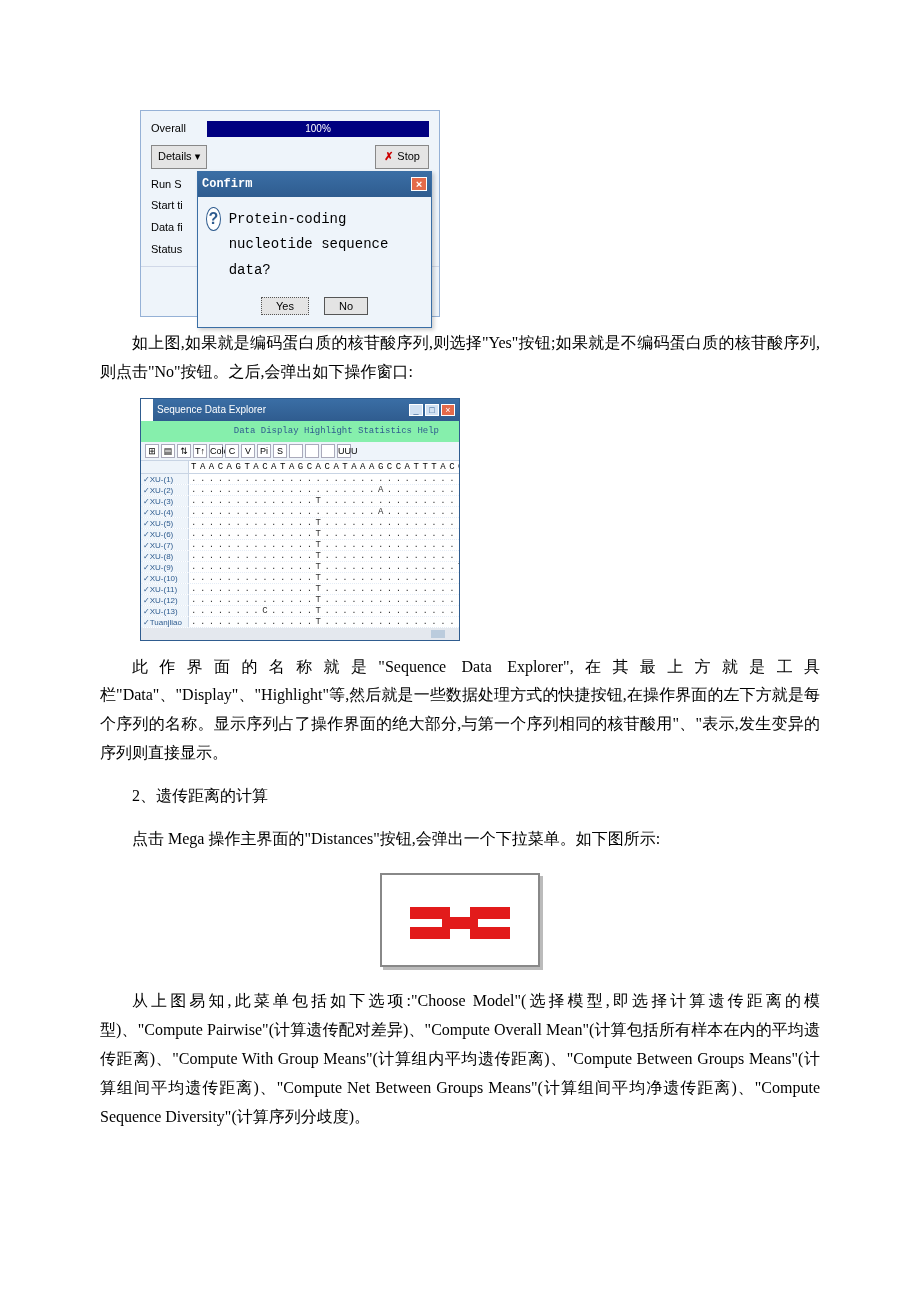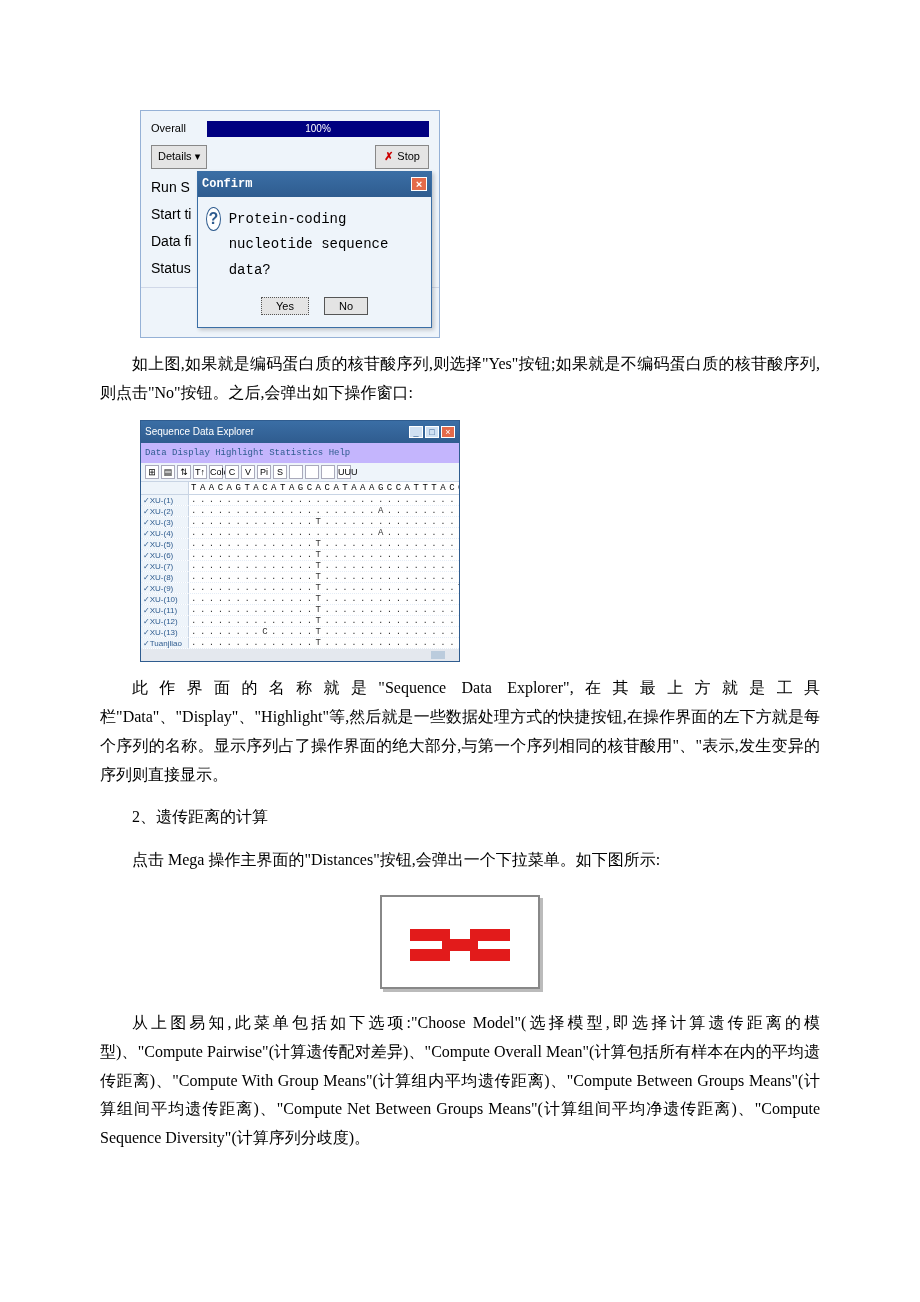--- a/index.html
+++ b/index.html
@@ -54,21 +54,21 @@
     .details-btn {
       border: 1px solid #888; background: #e4e4e4;
       padding: 1px 6px; font-size: 11px;
     }
     .stop-btn {
       border: 1px solid #888; background: #e4e4e4;
       padding: 1px 8px; font-size: 11px; display: inline-flex; align-items: center; gap: 4px;
     }
     .stop-x { color: #c00; font-weight: bold; }
     .field-grid { display: grid; grid-template-columns: 45px 1fr; gap: 2px; }
-    .field-label { font-size: 14px; }
+    .field-label { font-size: 11px; }
     .field-box { border: 1px solid #b0b0b0; background: #fff; height: 16px; }
     .field-grid-wrap { position: relative; }
     .confirm-dialog {
       position: absolute;
       left: 46px; top: -4px;
       width: 235px;
       border: 1px solid #3a6ea5;
       background: #eef4fa;
       box-shadow: 2px 2px 4px rgba(0,0,0,0.2);
     }
@@ -104,30 +104,32 @@
       width: 320px;
       border: 1px solid #2f5c8f;
       font-family: Tahoma, Arial, sans-serif;
       font-size: 9px;
     }
     .seq-title {
       background: linear-gradient(#3a6ea5, #2f5c8f);
       color: #fff; font-size: 10px;
       display: flex; justify-content: space-between; align-items: center;
       padding: 2px 4px;
+      margin-left: 12px;
     }
     .seq-title-btns { display: flex; gap: 2px; }
     .seq-title-btn {
       width: 14px; height: 12px; background: #cfe0f3; border: 1px solid #fff;
       font-size: 9px; line-height: 10px; text-align: center; color: #2f5c8f;
     }
     .seq-title-btn.close { background: #e46a4a; color: #fff; }
     .seq-menu {
-      background: #c4b5fd; padding: 2px 4px; font-size: 9px; color: #2f5c8f;
+      background: #86efac; padding: 2px 20px; font-size: 9px; color: #2f5c8f;
       font-family: "Courier New", monospace;
+      text-align: right;
     }
     .seq-toolbar {
       background: #eef4fa; padding: 2px 4px; display: flex; gap: 2px; align-items: center;
       border-bottom: 1px solid #c8d4e4;
     }
     .tb-btn {
       border: 1px solid #aab; background: #fff; width: 14px; height: 14px;
       font-size: 9px; text-align: center; line-height: 12px;
     }
     .seq-grid { background: #fff; }

